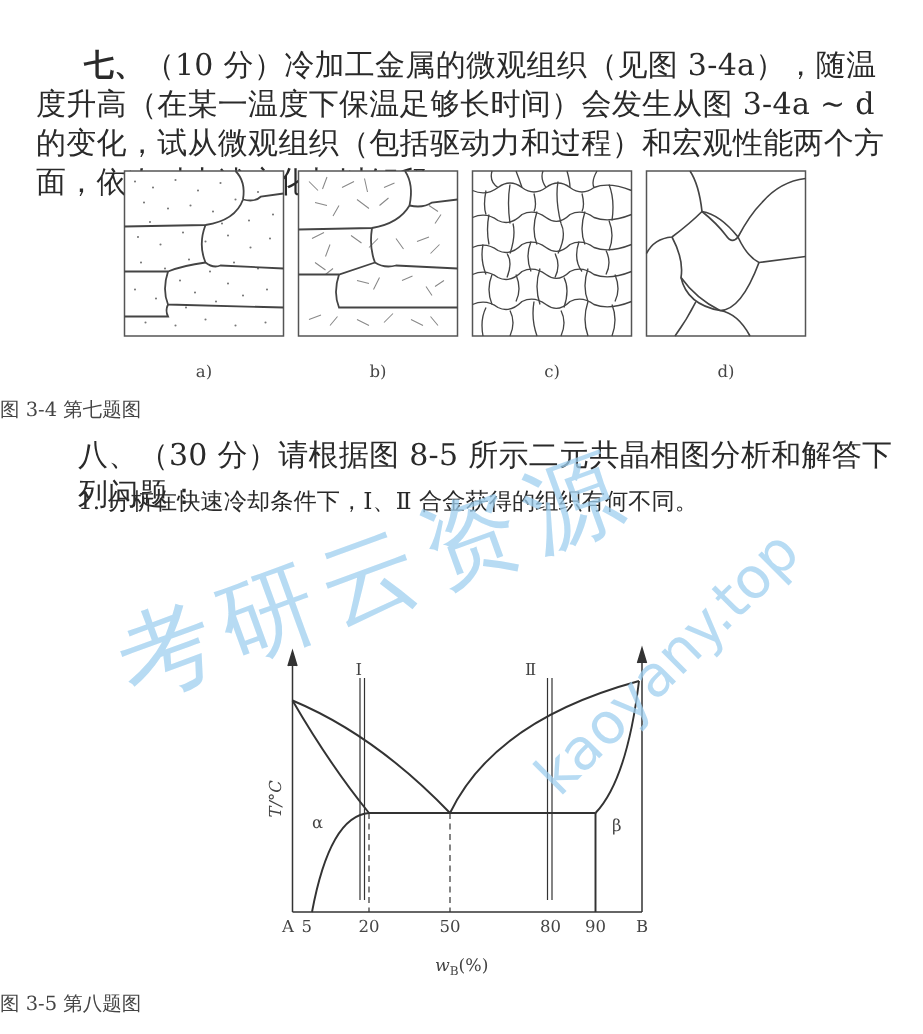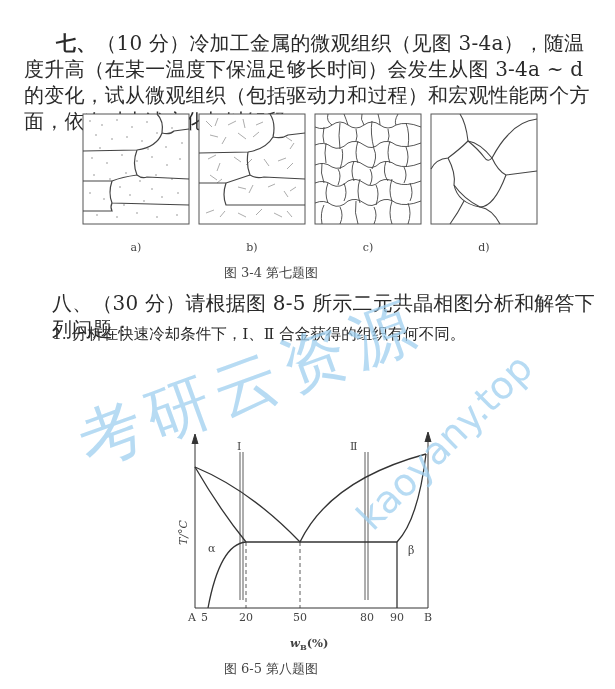--- a/index.html
+++ b/index.html
@@ -7,27 +7,27 @@
     width:615px; height:689px; background:#ffffff; position:relative; overflow:hidden;
     font-family:"DejaVu Serif","Liberation Serif",serif; color:#2a2a2a;
   }
   .para { position:absolute; left:24px; width:575px; font-size:20px; line-height:26px; letter-spacing:0.2px; }
   .q7 { top:30px; text-indent:32px; }
   .bold { font-weight:bold; }
   .fig4 { position:absolute; top:113px; left:82px; width:480px; height:150px; }
   .panel { position:absolute; top:0; width:108px; height:112px; }
   .panel svg { width:108px; height:112px; }
   .sublabel { position:absolute; top:128px; font-size:11px; color:#444; width:40px; text-align:center; }
-  .cap { position:absolute; font-size:13px; color:#444; text-align:center; width:542px; left:0; }
+  .cap { position:absolute; font-size:13px; color:#444; width:542px; left:0; }
   .q8 { top:290px; left:52px; width:560px; }
   .list { position:absolute; left:52px; top:320px; width:560px; font-size:15.5px; line-height:28px; }
   .list div { white-space:nowrap; }
   sub.small { font-size:8px; }
   .phase { position:absolute; left:150px; top:430px; width:320px; height:200px; }
-  .axislabel { position:absolute; font-size:11.5px; color:#444; font-style:italic;font-weight:bold; }
+  .axislabel { position:absolute; font-size:11.5px; color:#444; font-style:italic; }
   .watermark { position:absolute; pointer-events:none; color:#9fd0f0; opacity:0.75; font-family:"DejaVu Sans","Liberation Sans",sans-serif; }
 </style>
 </head>
 <body>
 
 <div class="para q7">
   <span class="bold">七、</span><span>（10 分）</span><span>冷加工金属的微观组织（见图 3-4a），随温度升高（在某一温度下保温足够长时间）会发生从图 3-4a ~ d 的变化，试从微观组织（包括驱动力和过程）和宏观性能两个方面，依次对上述变化加以解释。</span>
 </div>
 
 <div class="fig4">
@@ -198,16 +198,16 @@
       <text x="210" y="191">80</text>
       <text x="240" y="191">90</text>
       <text x="274" y="191">B</text>
     </g>
     <text x="0" y="0" transform="translate(37,115) rotate(-90)" font-family="DejaVu Serif, Liberation Serif, serif" font-style="italic" font-size="11" fill="#444">T/°C</text>
   </svg>
 </div>
 
 <div class="axislabel" style="left:290px; top:636px"><span>w</span><sub style="font-size:8px; font-style:normal">B</sub><span style="font-style:normal">(%)</span></div>
 
-<div class="cap" style="top:660px">图 6-5   第八题图</div>
+<div class="cap" style="top:660px">图 3-5   第八题图</div>
 
 <div class="watermark" style="left:70px; top:340px; font-size:64px; transform:rotate(-20deg); letter-spacing:8px;">考研云资源</div>
 <div class="watermark" style="left:330px; top:420px; font-size:38px; transform:rotate(-45deg);">kaoyany.top</div>
 
 </body></html>

